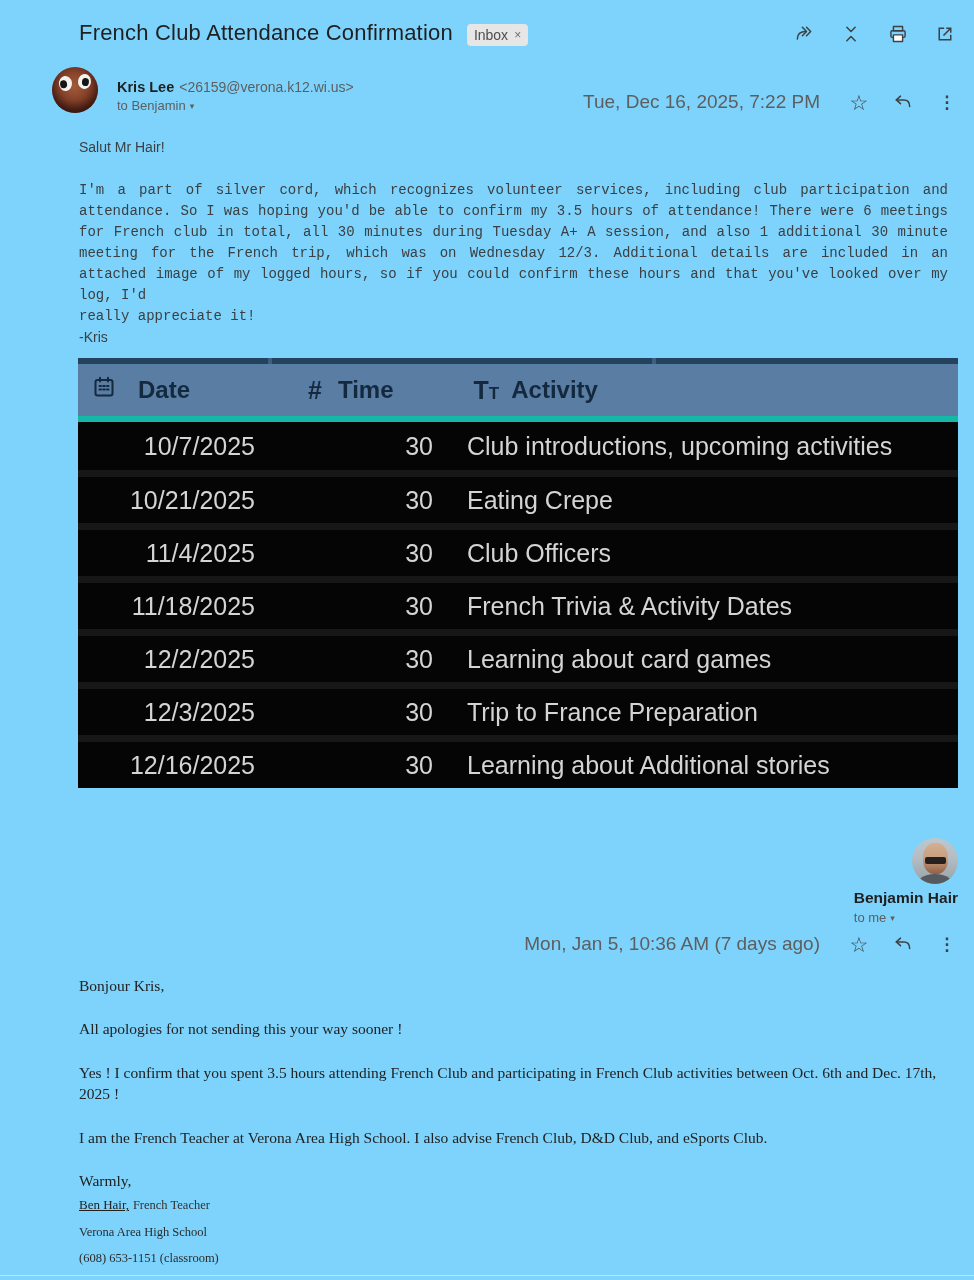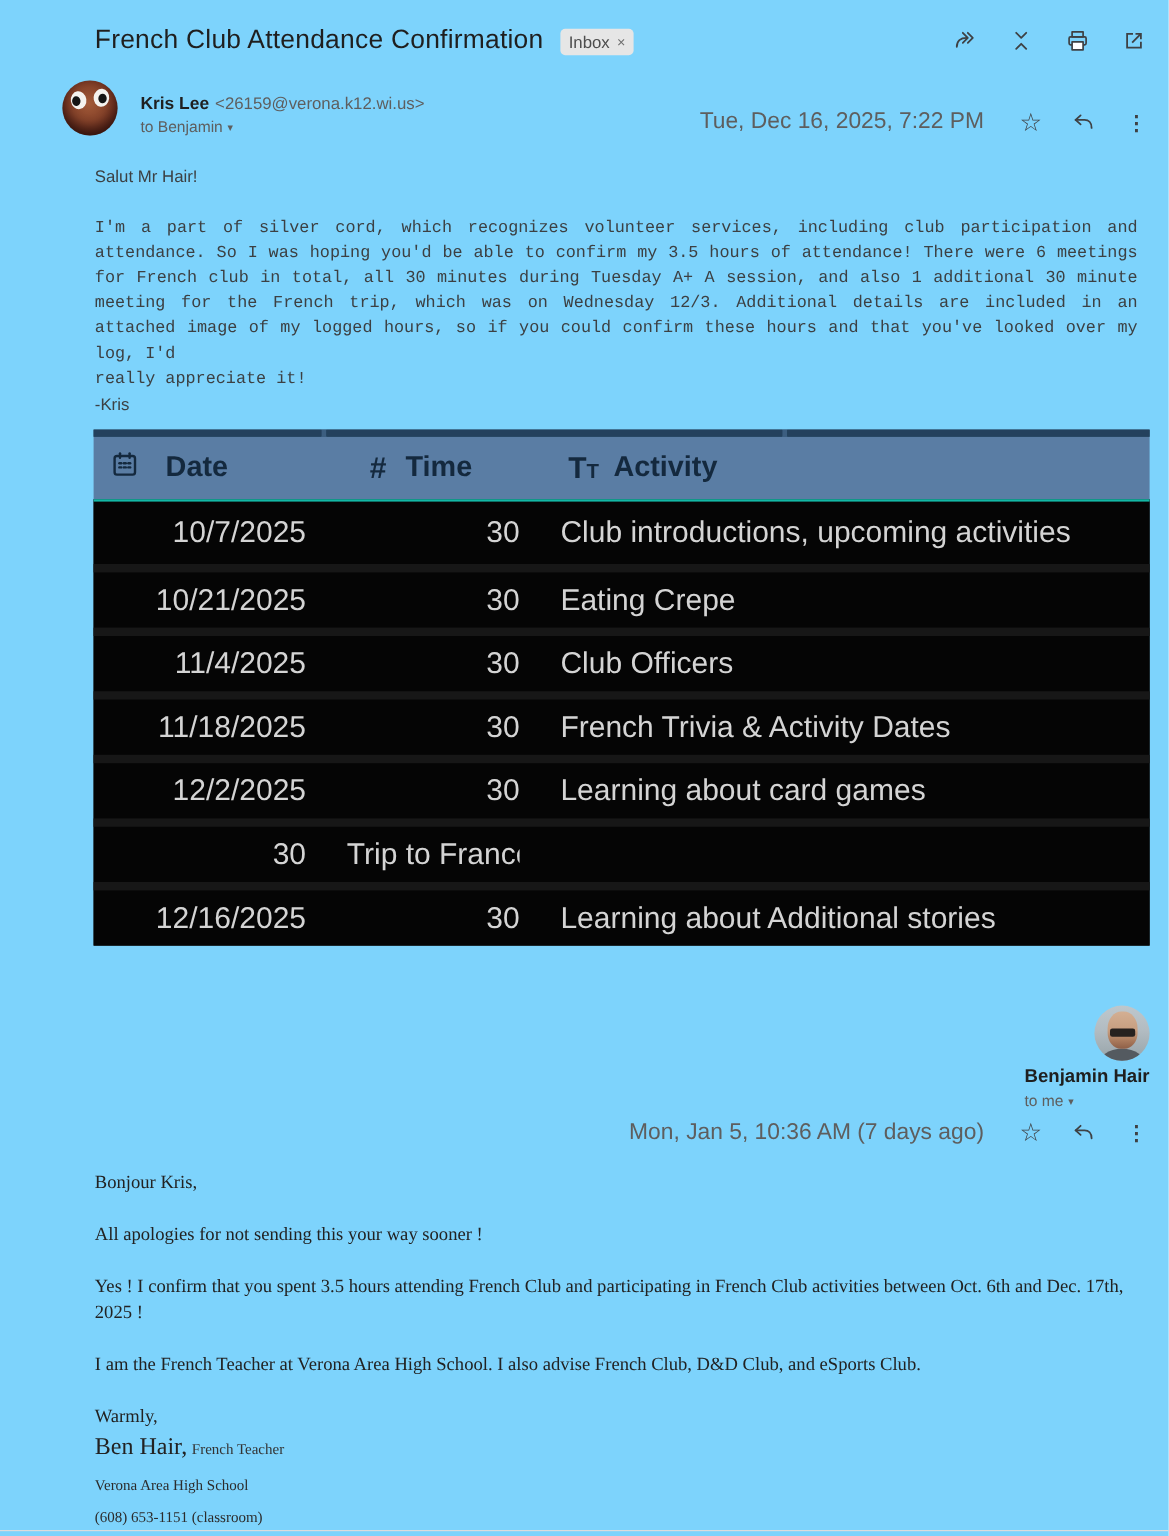--- a/index.html
+++ b/index.html
@@ -64,32 +64,32 @@
   .cal-icon { margin-left:14px; }
   .h-date { margin-left:22px; }
   .h-hash { margin-left:118px; font-size:25px; }
   .h-time { margin-left:16px; }
   .h-tt { margin-left:80px; letter-spacing:0; white-space:nowrap; }
   .h-tt .tt-big { font-size:25px; }
   .h-tt .tt-small { font-size:17px; }
   .h-activity { margin-left:12px; }
   .log-body { background:#0c0c0c; }
   .log-row { display:grid; grid-template-columns:177px 178px 1fr; height:53px; background:#050505; border-top:7px solid #171717; align-items:center; font-size:25px; color:#d4d4d4; }
-  .log-row:first-child { border-top:2px solid #14b8a6; height:54px; }
+  .log-row:first-child { border-top:6px solid #14b8a6; height:54px; }
   .cell-date { text-align:right; }
   .cell-time { text-align:right; }
   .cell-activity { padding-left:34px; white-space:nowrap; overflow:hidden; }
 
   
   .email2 { margin-top:50px;flex-direction:column; }
   .body2 { padding:20px 26px 0 79px; font-family:"Liberation Serif", serif; font-size:15.5px; line-height:1.38; color:#222222; }
   .body2 .para { margin-top:22px; max-width:872px; }
   .sig { margin-top:22px; }
   .sig-line1 { margin-top:2px; }
-  .sig-name { font-size:20px; }
+  .sig-name { font-size:13px;text-decoration:underline; }
   .sig-title { font-size:12.5px; color:#333; }
   .sig-small { font-size:12.5px; margin-top:9px; color:#2c2c2c; }
   .sig-link-wrap { margin-top:8px; }
   .sig-link { font-size:18px; font-style:italic; color:#4a6e9e; text-decoration:underline; cursor:pointer; }
   .trimmed-btn { display:inline-flex; align-items:center; justify-content:center; margin:16px 0 0 79px;
     width:28px; height:15px; background:#e3e3e3; border-radius:8px; color:#4e4e4e; font-size:9px; letter-spacing:1px; cursor:pointer; }
   .thread-divider { position:absolute; left:0; right:0; bottom:4px; height:1px; background:#dcdcdc; }
 </style>
 </head>
 <body>
@@ -225,20 +225,21 @@
         <span class="cell-date">11/18/2025</span>
         <span class="cell-time">30</span>
         <span class="cell-activity">French Trivia &amp; Activity Dates</span>
       </div>
       <div class="log-row">
         <span class="cell-date">12/2/2025</span>
         <span class="cell-time">30</span>
         <span class="cell-activity">Learning about card games</span>
       </div>
       <div class="log-row">
+        <span class="cell-date">12/3/2025</span>
         <span class="cell-time">30</span>
         <span class="cell-activity">Trip to France Preparation</span>
       </div>
       <div class="log-row">
         <span class="cell-date">12/16/2025</span>
         <span class="cell-time">30</span>
         <span class="cell-activity">Learning about Additional stories</span>
       </div>
     </div>
   </div>

